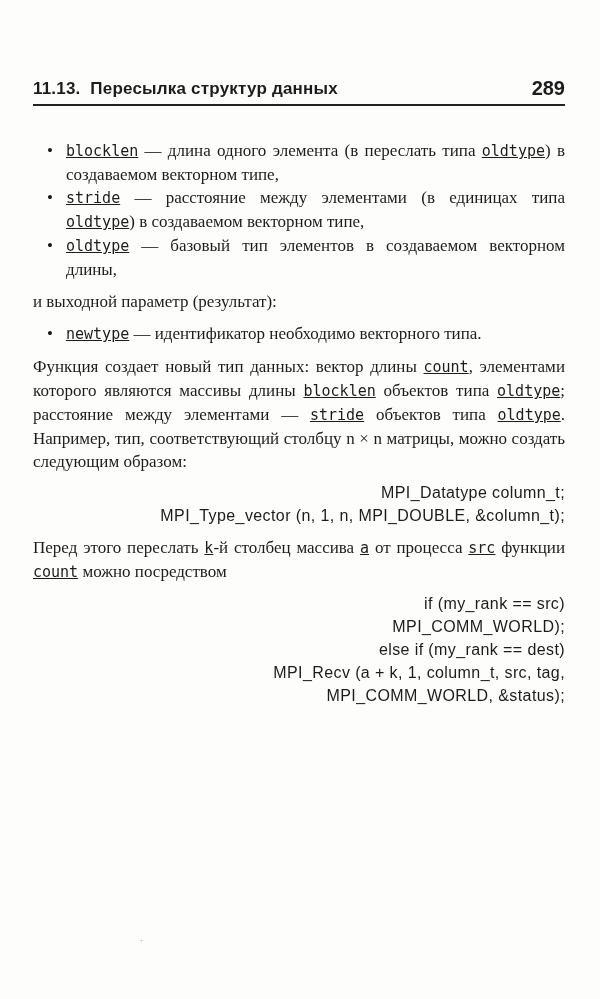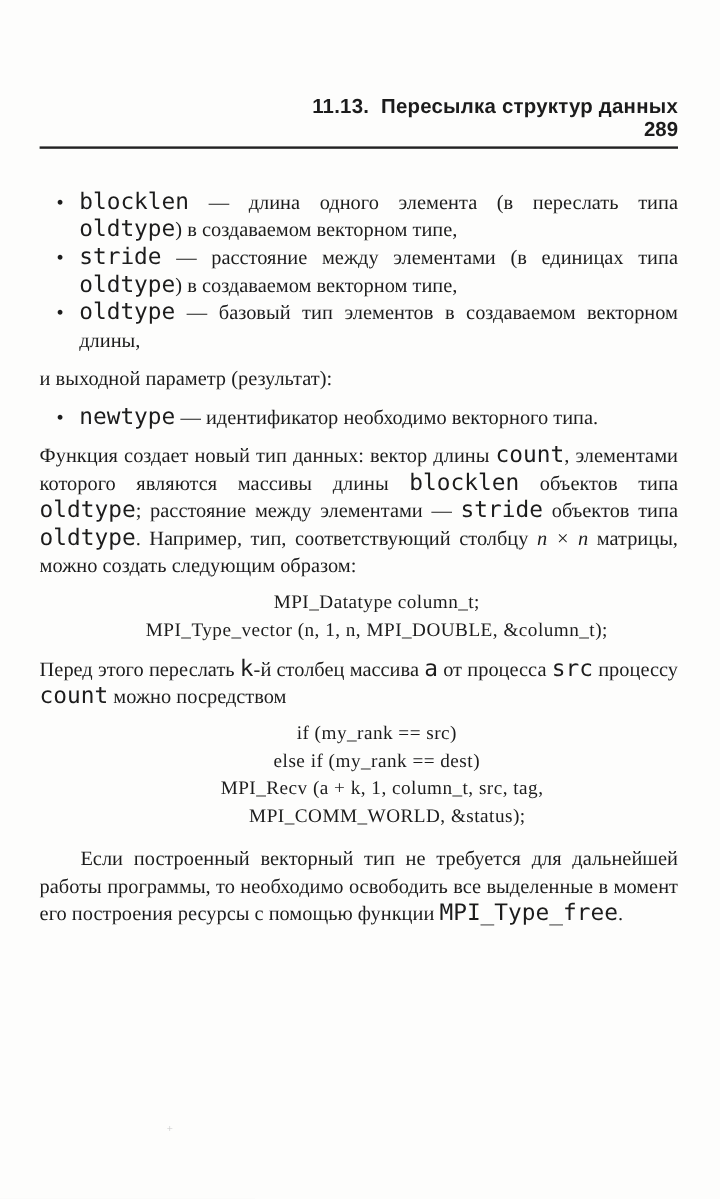--- a/index.html
+++ b/index.html
@@ -15,62 +15,61 @@
     overflow: hidden;
     box-sizing: border-box;
     padding: 0 35px 0 33px;
     color: #1c1c1c;
   }
   
   .runhead {
     margin-top: 79px;
     display: flex;
     justify-content: space-between;
-    align-items: flex-end;
     border-bottom: 2px solid #222;
     padding-bottom: 5px;
-    flex-direction: column;
   }
   .runhead .title {
     font-family: "Liberation Sans", "DejaVu Sans", sans-serif;
     font-weight: bold;
     font-size: 17px;
     letter-spacing: 0.2px;
     white-space: pre-wrap;
   }
   .runhead .pageno {
     font-family: "Liberation Sans", "DejaVu Sans", sans-serif;
     font-weight: bold;
-    font-size: 17px;
+    font-size: 20px;
     line-height: 18px;
   }
   
   .bodytext { font-size: 17px; line-height: 23px; text-align: justify; hyphens: manual; }
   .para { margin: 9px 0 0 0; }
   .mono {
     font-family: "DejaVu Sans Mono", "Liberation Mono", monospace;
-    font-size: 19px;
+    font-size: 15px;
+    text-decoration: underline;
   }
-  .math { font-style: italic; }
+  .math { }
   
   .blist { margin-top: 33px; }
   .bitem { position: relative; padding-left: 33px; margin: 0; }
   .bitem .bullet {
     position: absolute; left: 14px; top: 0;
     font-size: 17px;
   }
   .out-item { margin-top: 9px; }
   
   .code {
     margin: 8px 0 8px 30px;
-    font-family: Liberation Serif, serif;
+    font-family: Liberation Sans, sans-serif;
     font-size: 16px;
     letter-spacing: 0.4px;
     line-height: 23px;
-    text-align: center;
+    text-align: right;
   }
   .code .cl { white-space: pre; }
   .indent-first { text-indent: 34px; margin-top: 12px; }
   .artifact {
     position: absolute; left: 139px; top: 936px;
     color: #c9c9c9; font-size: 9px; line-height: 9px;
   }
 </style>
 </head>
 <body>
@@ -111,31 +110,29 @@
     </div>
 
     <div class="code">
       <div class="cl">MPI_Datatype column_t;</div>
       <div class="cl">MPI_Type_vector (n, 1, n, MPI_DOUBLE, &amp;column_t);</div>
     </div>
 
 
 
     <div class="para">
-      <span>Перед этого переслать </span><span class="mono">k</span><span>-й столбец массива </span><span class="mono">a</span><span> от процесса </span><span class="mono">src</span><span> процессу </span><span class="mono">count</span><span> можно посредством</span>
+      <span>Перед этого переслать </span><span class="mono">k</span><span>-й столбец массива </span><span class="mono">a</span><span> от процесса </span><span class="mono">src</span><span> функции </span><span class="mono">count</span><span> можно посредством</span>
     </div>
 
     <div class="code">
       <div class="cl">if (my_rank == src)</div>
+      <div class="cl">    MPI_COMM_WORLD);</div>
       <div class="cl">else if (my_rank == dest)</div>
       <div class="cl">  MPI_Recv (a + k, 1, column_t, src, tag,</div>
       <div class="cl">    MPI_COMM_WORLD, &amp;status);</div>
     </div>
 
-    <div class="para indent-first">
-      <span>Если построенный векторный тип не требуется для дальней­шей работы программы, то необходимо освободить все выде­ленные в момент его построения ресурсы с помощью функции </span><span class="mono">MPI_Type_free</span><span>.</span>
-    </div>
 
   </div>
 
   <div class="artifact">+</div>
 
 </div>
 
 </body></html>

